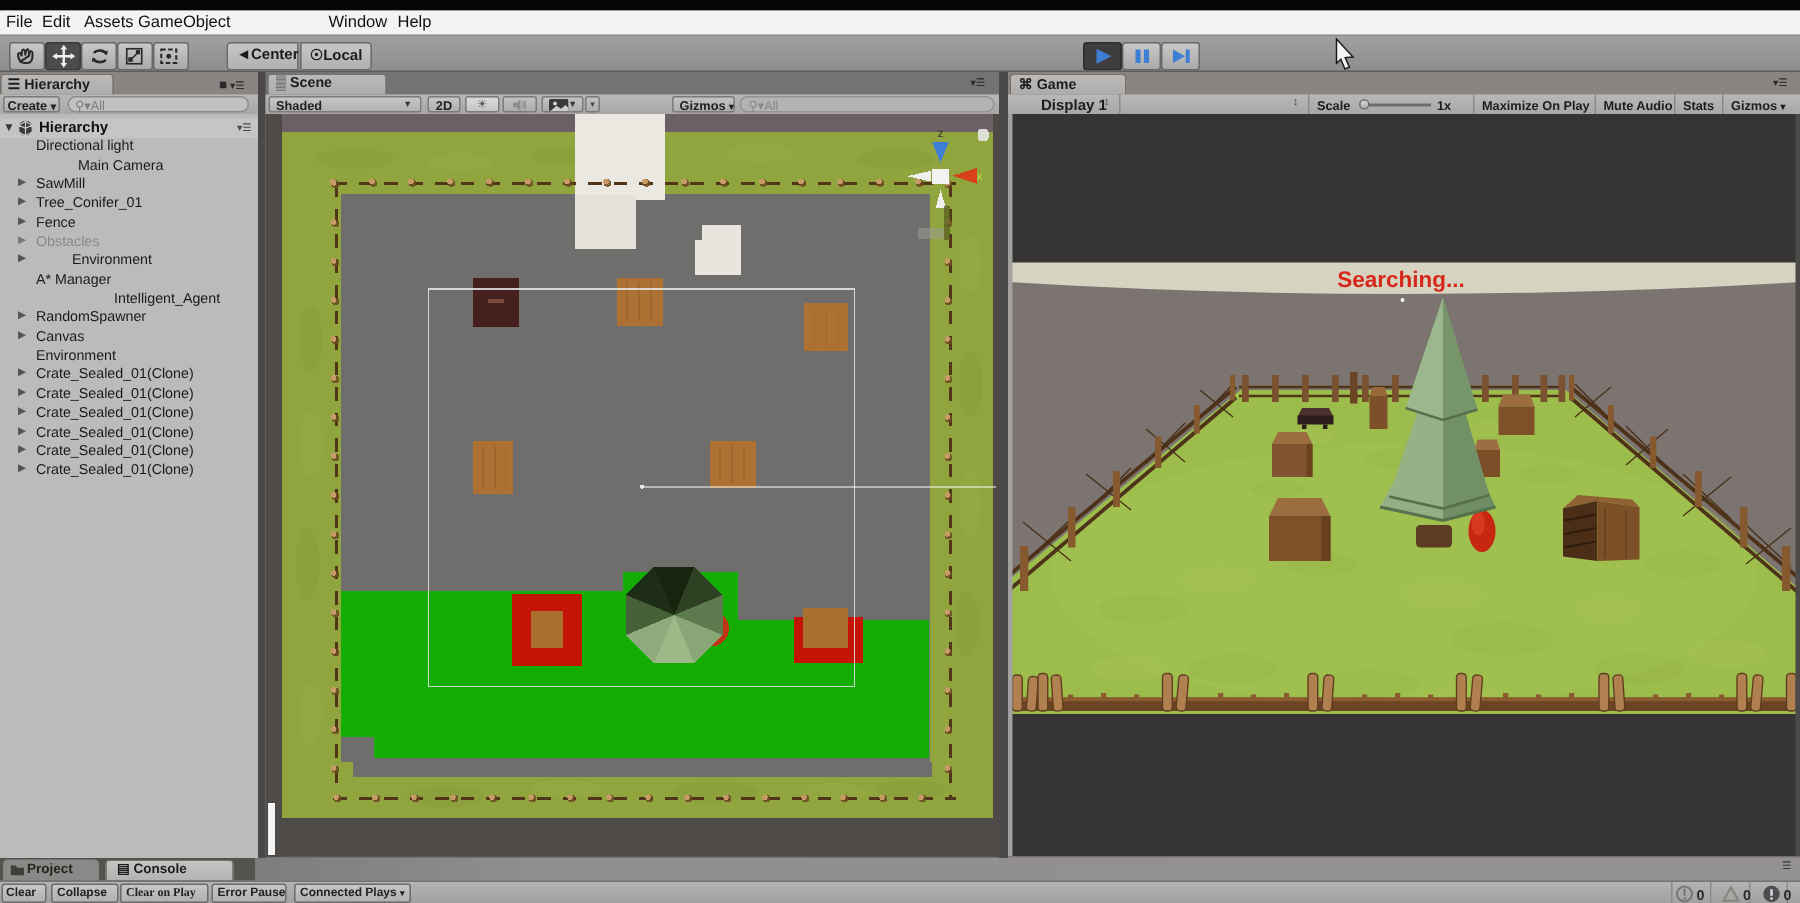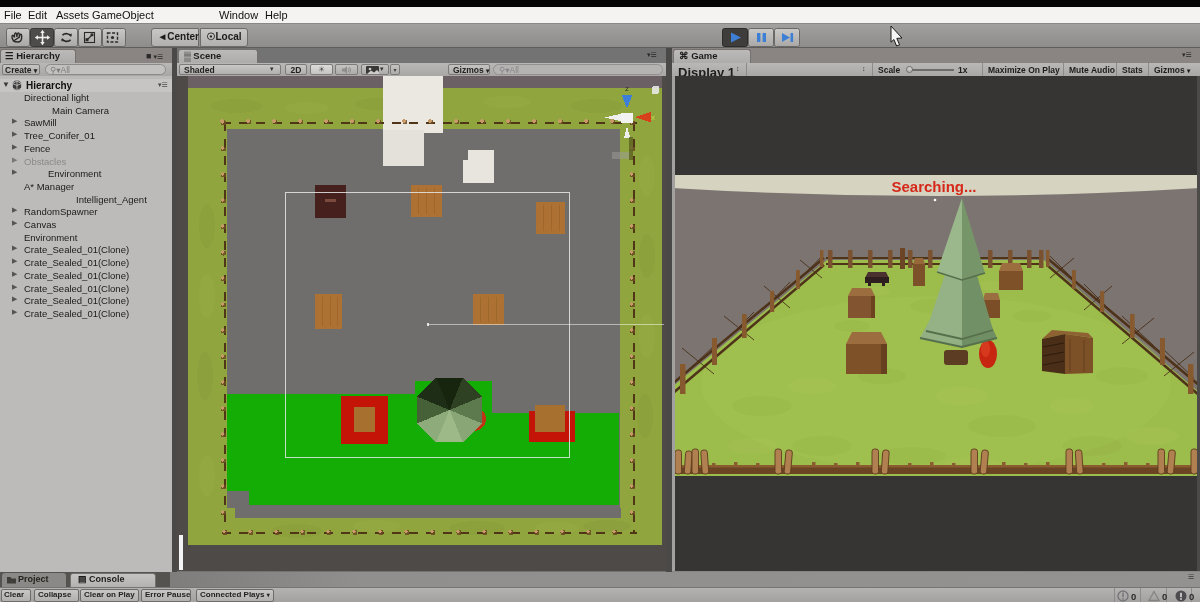--- a/index.html
+++ b/index.html
@@ -303,21 +303,21 @@
  </svg>
 </div>
 
 <div id="gamepanel" class="abs" style="left:672px;top:48px;width:528px;height:524px;background:#8a8583;">
 
  <div class="abs" style="left:1px;top:1px;width:78px;height:14px;background:linear-gradient(#bcbab8,#aeacaa);border:1px solid #74726f;border-bottom:none;border-radius:3px 3px 0 0;box-sizing:border-box;"></div>
  <div class="abs" style="left:7px;top:2px;font-size:9.5px;font-weight:bold;color:#1c1c1c;">⌘ Game</div>
  <div class="abs" style="left:510px;top:3px;font-size:7px;color:#2a2a2a;">▾☰</div>
 
  <div class="abs" style="left:0;top:15px;width:528px;height:13px;background:linear-gradient(#bab8b6,#a9a7a5);border-bottom:1px solid #7d7b79;font-weight:bold;color:#1c1c1c;">
-  <div class="abs" style="left:6px;top:1.5px;font-size:13px;">Display 1</div>
+  <div class="abs" style="left:22px;top:1.5px;font-size:10px;">Display 1</div>
   <div class="abs" style="left:64px;top:1.5px;font-size:7px;color:#444;">↕</div>
   <div class="abs" style="left:74px;top:0;width:1px;height:13px;background:#8d8b89;"></div>
   <div class="abs" style="left:73px;top:1.5px;font-size:8.5px;margin-top:20px;">16:9</div>
   <div class="abs" style="left:190px;top:1.5px;font-size:7px;color:#444;">↕</div>
   <div class="abs" style="left:200px;top:0;width:1px;height:13px;background:#8d8b89;"></div>
   <div class="abs" style="left:206px;top:1.5px;font-size:8.5px;">Scale</div>
   <div class="abs" style="left:236px;top:6px;width:46px;height:1.5px;background:#6e6c6a;"></div>
   <div class="abs" style="left:234px;top:3px;width:7px;height:7px;border-radius:50%;background:linear-gradient(#d6d4d2,#b2b0ae);border:1px solid #6e6c6a;box-sizing:border-box;"></div>
   <div class="abs" style="left:286px;top:1.5px;font-size:8.5px;">1x</div>
   <div class="abs" style="left:310px;top:0;width:1px;height:13px;background:#8d8b89;"></div>
@@ -535,21 +535,21 @@
  <div class="abs" style="left:78px;top:2px;font-size:9px;font-weight:bold;color:#1c1c1c;">▤ Console</div>
  <div class="abs" style="left:1188px;top:1px;font-size:7px;color:#3a3a3a;">☰</div>
 </div>
 
 <div id="consolebar" class="abs" style="left:0;top:587px;width:1200px;height:15px;background:linear-gradient(#b5b3b1,#a2a09e);border-top:1px solid #777573;">
  <div class="btn" style="left:1px;top:1px;width:30px;height:13px;border-radius:2px;"></div>
  <div class="abs" style="left:4px;top:2px;font-size:8px;font-weight:bold;color:#222;">Clear</div>
  <div class="btn" style="left:34px;top:1px;width:45px;height:13px;border-radius:2px;"></div>
  <div class="abs" style="left:38px;top:2px;font-size:8px;font-weight:bold;color:#222;">Collapse</div>
  <div class="btn" style="left:80px;top:1px;width:59px;height:13px;border-radius:2px;"></div>
- <div class="abs" style="left:84px;top:2px;font-size:8px;font-weight:bold;color:#222;">Clear on Play</div>
+ <div class="abs" style="left:84px;top:2px;font-size:8px;font-weight:bold;color:#222;font-family:Liberation Serif, serif;">Clear on Play</div>
  <div class="btn" style="left:141px;top:1px;width:50px;height:13px;border-radius:2px;"></div>
  <div class="abs" style="left:145px;top:2px;font-size:8px;font-weight:bold;color:#222;">Error Pause</div>
  <div class="btn" style="left:196px;top:1px;width:78px;height:13px;border-radius:2px;"></div>
  <div class="abs" style="left:200px;top:2px;font-size:8px;font-weight:bold;color:#222;">Connected Plays <span style="font-size:6px;">▾</span></div>
 
  <div class="abs" style="left:1114px;top:0;width:1px;height:15px;background:#8d8b89;"></div>
  <div class="abs" style="left:1140px;top:0;width:1px;height:15px;background:#8d8b89;"></div>
  <div class="abs" style="left:1166px;top:0;width:1px;height:15px;background:#8d8b89;"></div>
  <div class="abs" style="left:1191px;top:0;width:1px;height:15px;background:#8d8b89;"></div>
  <svg class="abs" style="left:1117px;top:2px;" width="80" height="12" viewBox="0 0 80 12">

